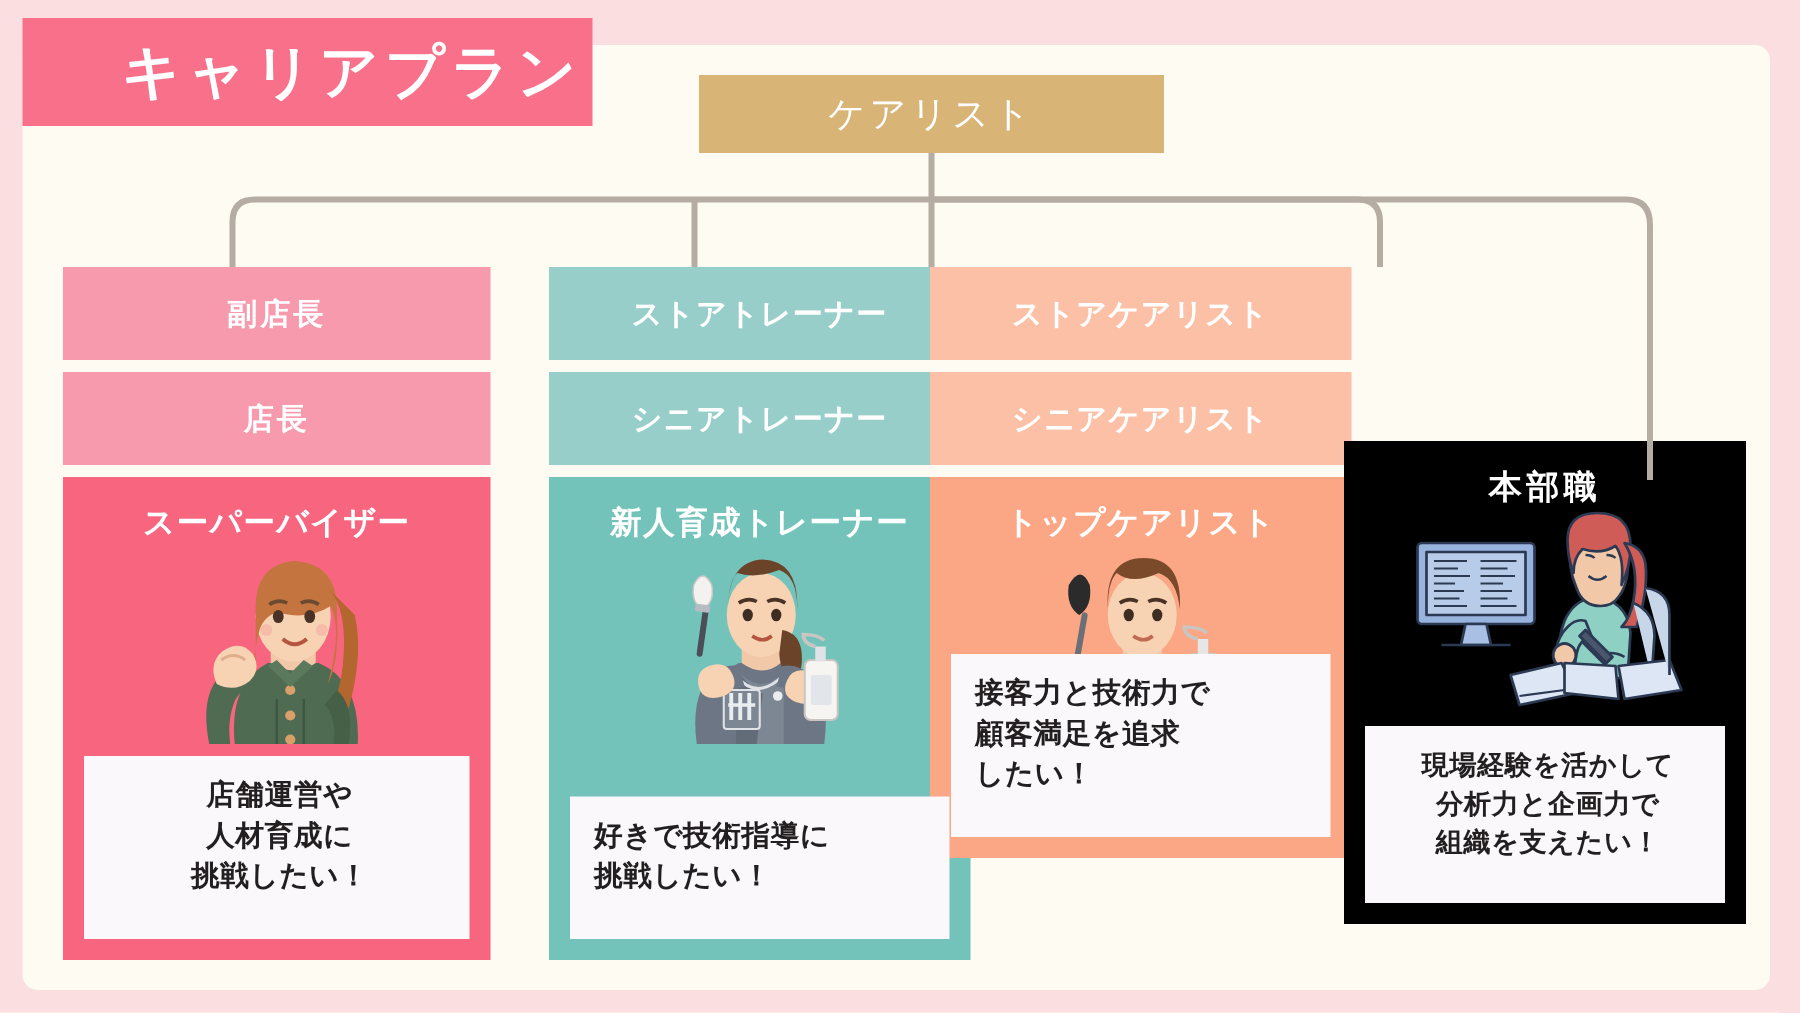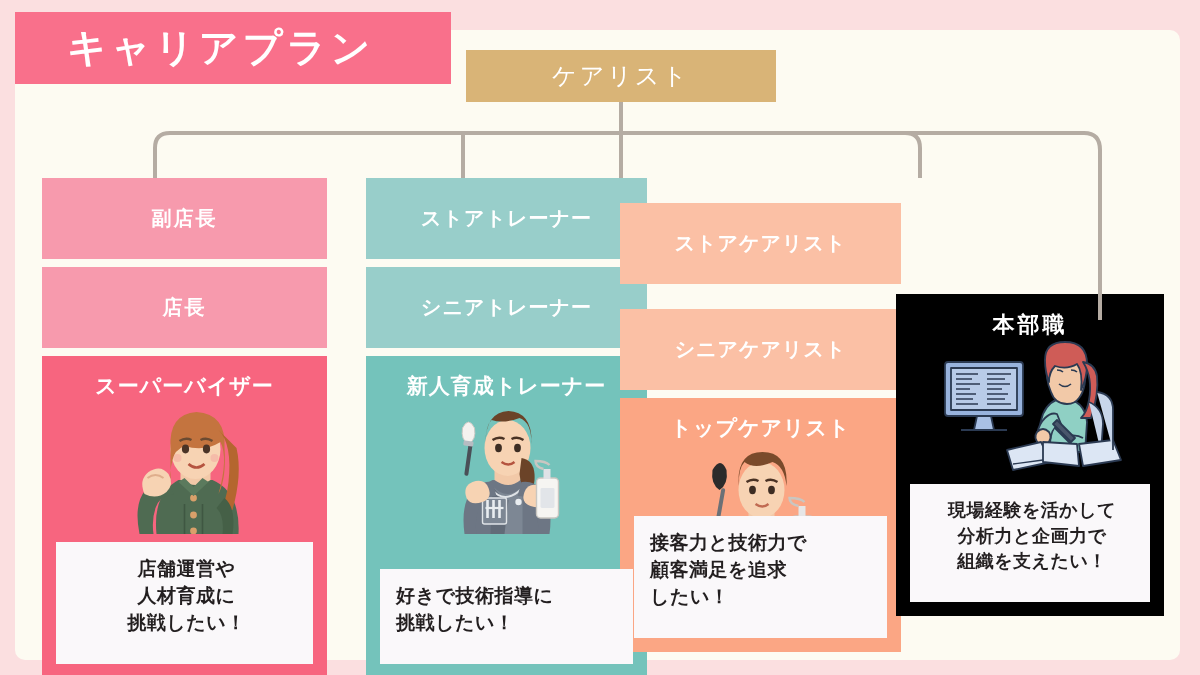--- a/index.html
+++ b/index.html
@@ -13,24 +13,24 @@
   .panel {
     position:absolute;
     left:15px; top:30px;
     width:1165px; height:630px;
     background:#fdfbf2;
     border-radius:10px;
   }
   .title-banner {
     position:absolute;
     left:15px; top:12px;
-    width:436px; height:72px;
+    width:380px; height:72px;
     background:#f9708b;
     display:flex; align-items:center;
-    padding-left:52px;
+    padding-left:66px;
     z-index:20;
   }
   .title-banner .t {
     color:#ffffff;
     font-size:39px;
     font-weight:bold;
     letter-spacing:4px;
   }
 
   
@@ -48,30 +48,30 @@
   .connectors { position:absolute; left:0; top:0; width:1200px; height:675px; z-index:2; }
 
   
   .col { position:absolute; top:178px; }
   .c1 { left:42px;  width:285px; }
   .c2 { left:333px; width:281px;margin-left:33px; }
   .c3 { left:620px; width:281px; }
   .c4 { left:896px; width:268px; }
 
   .rank {
-    height:81px;
+    height:62px;
     display:flex; align-items:center; justify-content:center;
     margin-bottom:8px;
   }
   .rank .t { color:#fff; font-size:20px; font-weight:bold; letter-spacing:2px; }
   .rank.kana .t { font-weight:bold; letter-spacing:1px; }
 
   .c1 .rank { background:#f79aad; }
   .c2 .rank { background:#98ceca; }
-  .c3 .rank { background:#fbc0a5;margin-top:25px; }
+  .c3 .rank { background:#fbc0a5; }
 
   .final {
     position:relative;
     overflow:hidden;
   }
   .c1 .final { background:#f7657f; height:322px; }
   .c2 .final { background:#74c3bb; height:322px; }
   .c3 .final { background:#fba684; height:254px; }
   .c4 .final { background:#000000; height:322px; margin-top:116px; }
 

